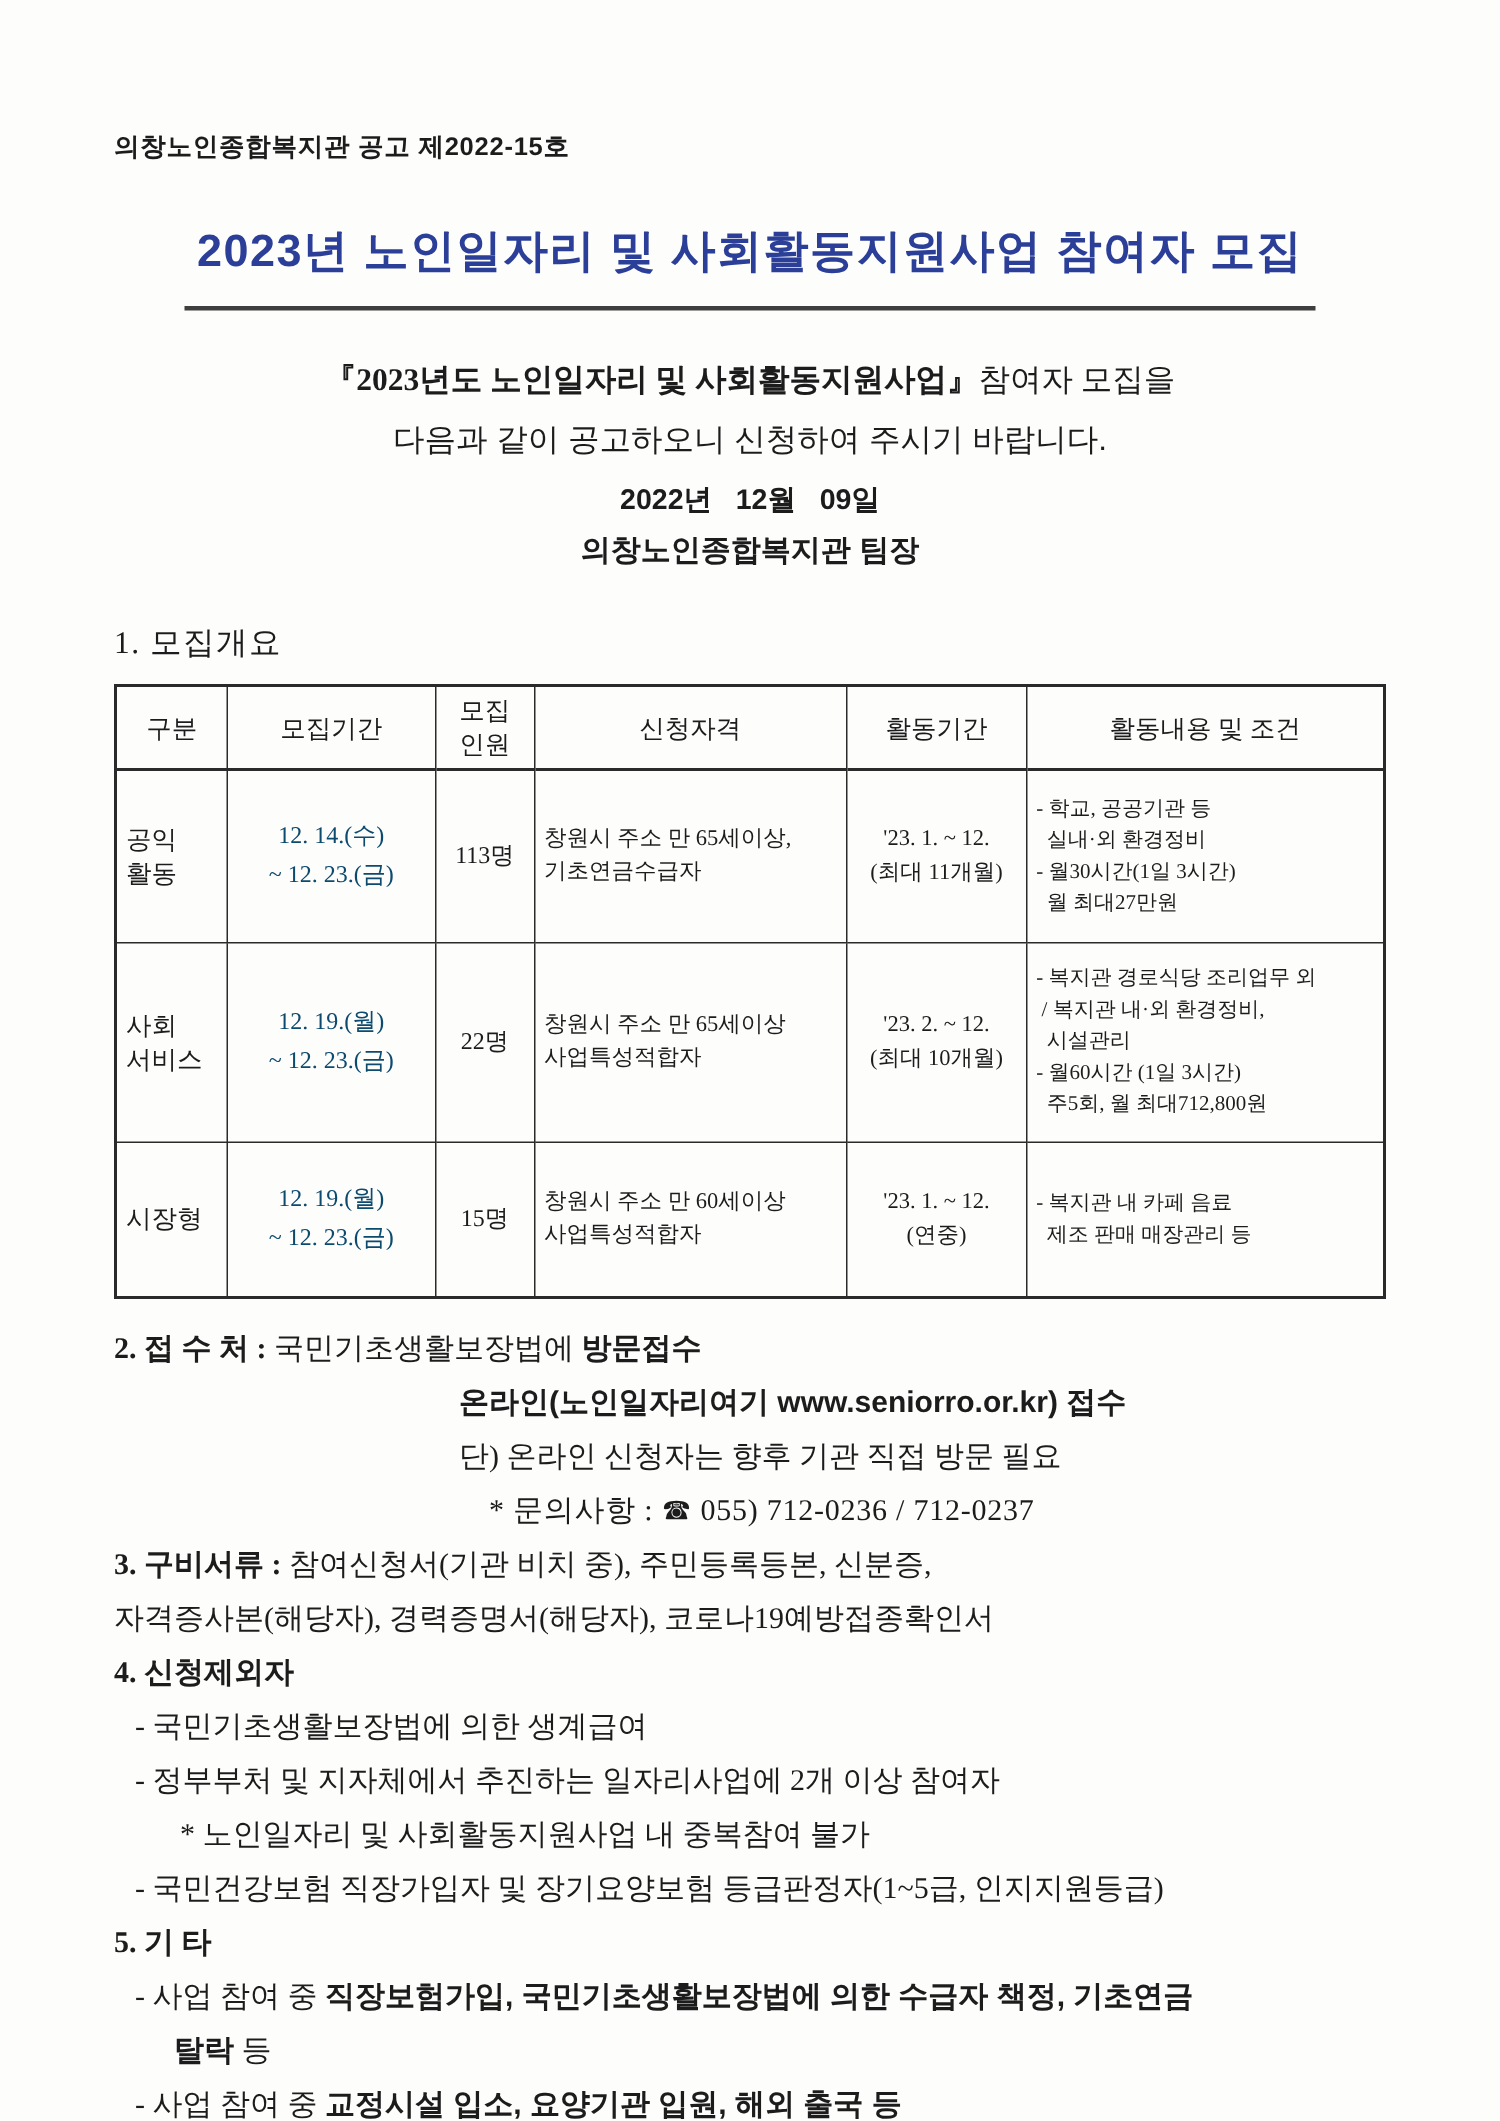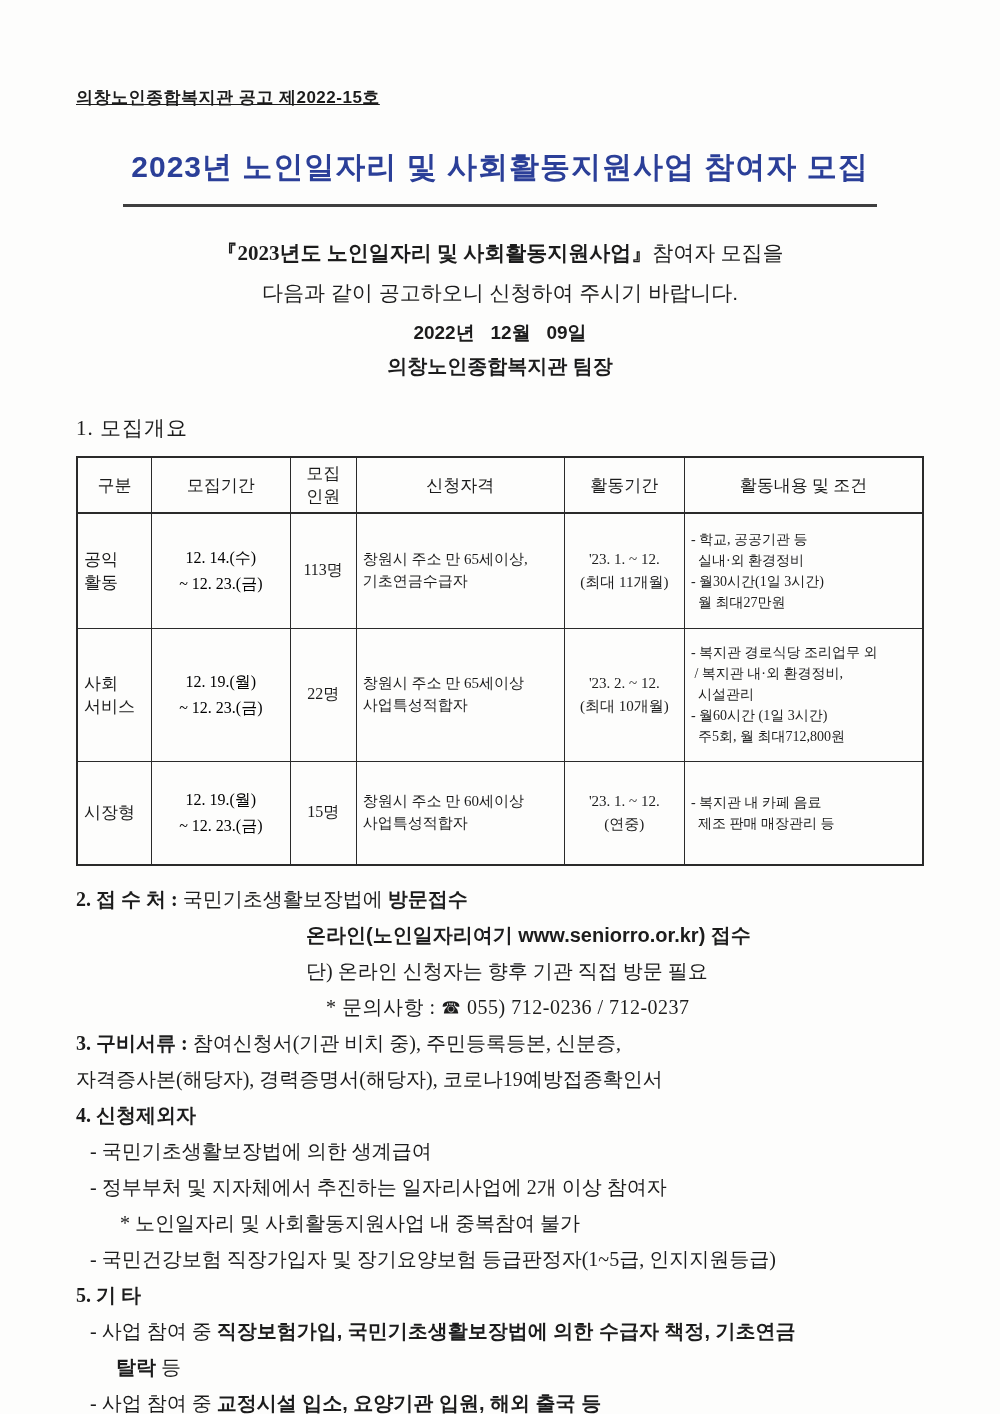--- a/index.html
+++ b/index.html
@@ -10,21 +10,21 @@
     background:#fdfdfc;
     padding:86px 76px 30px 76px;
     font-family:"Liberation Serif","DejaVu Serif",serif;
     color:#1c1c1c;
     overflow:hidden;
   }
   .sans{font-family:"Liberation Sans","DejaVu Sans",sans-serif;}
   .pre{white-space:pre-wrap;}
   .b{font-weight:bold;}
 
-  .notice{font-family:"Liberation Sans","DejaVu Sans",sans-serif;font-weight:bold;font-size:17px;letter-spacing:.5px;text-decoration:underline;}
+  .notice{font-family:"Liberation Sans","DejaVu Sans",sans-serif;font-weight:bold;font-size:17px;letter-spacing:.5px;}
 
   .title-wrap{text-align:center;margin-top:38px;}
   .title{
     display:inline-block;
     font-family:"Liberation Sans","DejaVu Sans",sans-serif;
     font-weight:800;font-size:30px;letter-spacing:1px;
     color:#2b3f98;
     padding:0 8px 16px 8px;
     border-bottom:3px solid #3f3f3f;
   }
@@ -52,21 +52,21 @@
     border-bottom:2px solid #2a2a2a;
     font-weight:normal;font-size:17px;height:55px;text-align:center;
   }
   .col-cat{width:8.8%;}
   .col-period{width:16.4%;}
   .col-count{width:7.8%;}
   .col-qual{width:24.6%;}
   .col-act{width:14.2%;}
   .col-detail{width:28.2%;}
   .cell-cat{font-size:17px;}
-  .cell-period{text-align:center;font-size:16px;color:#000000;line-height:1.6;}
+  .cell-period{text-align:center;font-size:16px;color:#0c4a6e;line-height:1.6;}
   .cell-count{text-align:center;font-size:16px;}
   .cell-qual{font-size:15px;line-height:1.45;padding-left:9px;}
   .cell-act{text-align:center;font-size:15px;line-height:1.5;}
   .cell-detail{font-size:14px;line-height:1.5;padding-left:7px;}
   .row1{height:115px;}
   .row2{height:133px;}
   .row3{height:104px;}
 
   .body-sec{font-size:20px;line-height:1.5;}
   .sec2{margin-top:18px;}

